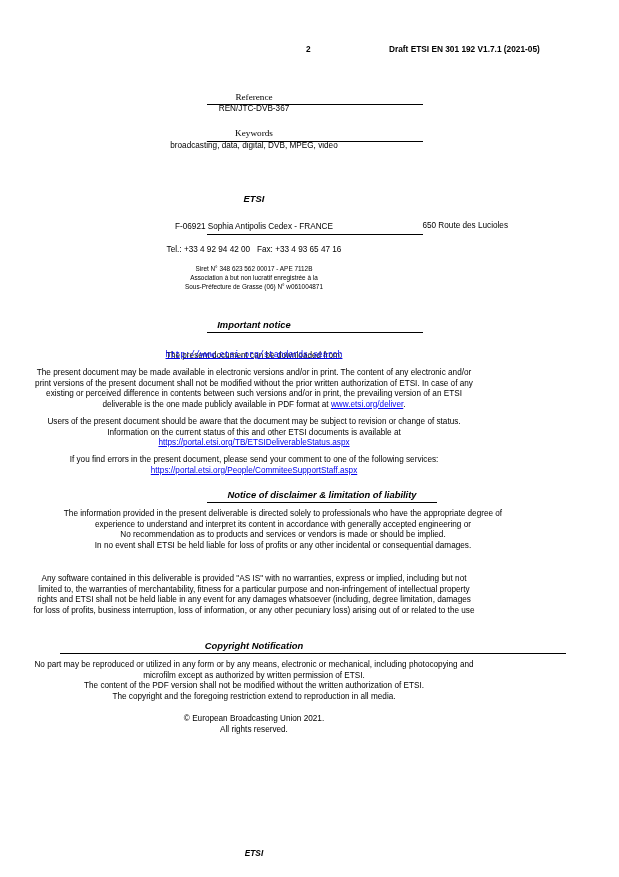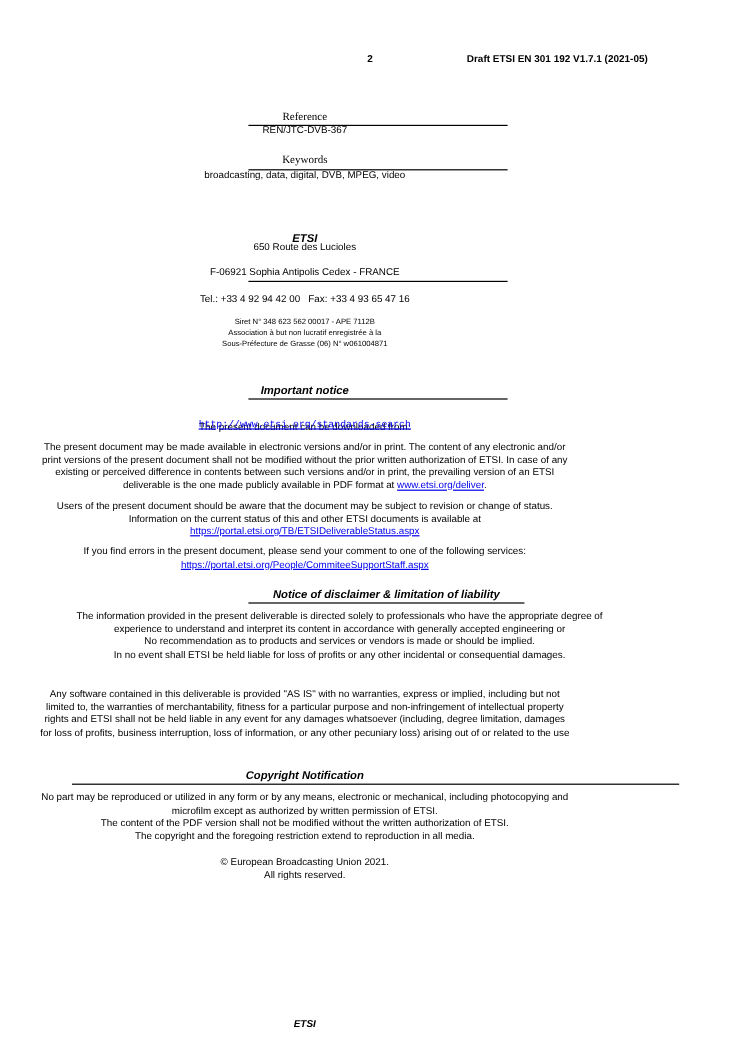--- a/index.html
+++ b/index.html
@@ -23,21 +23,21 @@
 
 <div class="abs c serif" style="top:92px;">Reference</div>
 <div class="rule" style="left:207px; width:216px; top:104px;"></div>
 <div class="abs c t8" style="top:104px;">REN/JTC-DVB-367</div>
 
 <div class="abs c serif" style="top:128px;">Keywords</div>
 <div class="rule" style="left:207px; width:216px; top:141px;"></div>
 <div class="abs c t8" style="top:141px;">broadcasting, data, digital, DVB, MPEG, video</div>
 
 <div class="abs c bi" style="top:193px;">ETSI</div>
-<div class="abs c t8" style="top:201px;">650 Route des Lucioles</div>
+<div class="abs c t8" style="top:221px;text-align:right;">650 Route des Lucioles</div>
 <div class="abs c t8" style="top:222px;">F-06921 Sophia Antipolis Cedex - FRANCE</div>
 <div class="rule" style="left:207px; width:216px; top:234px;"></div>
 <div class="abs c t8" style="top:245px; white-space:pre;">Tel.: +33 4 92 94 42 00   Fax: +33 4 93 65 47 16</div>
 <div class="abs c t6" style="top:265px;">Siret N° 348 623 562 00017 - APE 7112B</div>
 <div class="abs c t6" style="top:274px;">Association à but non lucratif enregistrée à la</div>
 <div class="abs c t6" style="top:283px;">Sous-Préfecture de Grasse (06) N° w061004871</div>
 
 <div class="abs c bi" style="top:319px;">Important notice</div>
 <div class="rule" style="left:207px; width:216px; top:332px;"></div>
 <div class="abs c t8" style="top:351px;">The present document can be downloaded from:</div>

